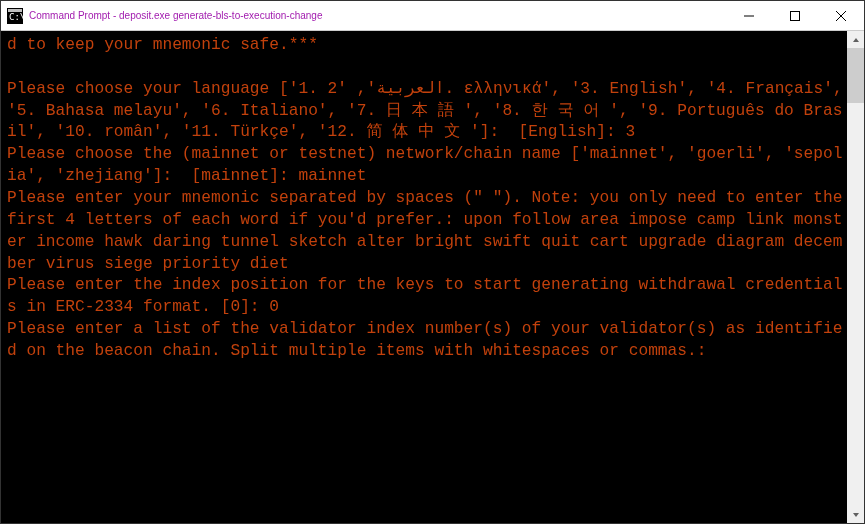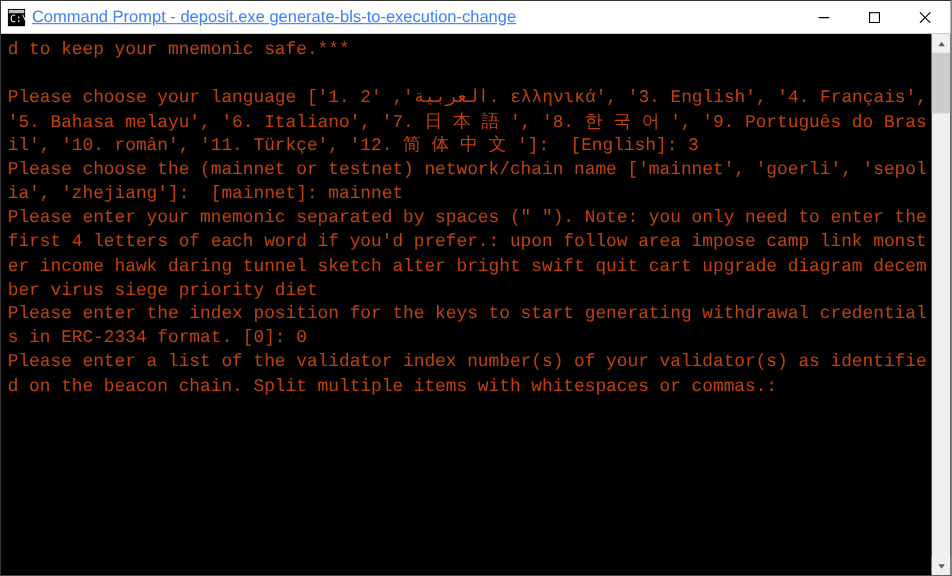--- a/index.html
+++ b/index.html
@@ -36,26 +36,25 @@
       margin-right: 6px;
       display: flex;
       align-items: center;
       justify-content: center;
     }
     .titlebar-icon svg {
       width: 16px;
       height: 16px;
     }
     .titlebar-text {
-      font-size: 15px;
-      color: #3b82f6;
+      font-size: 10px;
+      color: #a21caf;
       flex: 1;
       white-space: nowrap;
       overflow: hidden;
-      text-decoration: underline;
     }
     .window-controls {
       display: flex;
       height: 100%;
     }
     .window-btn {
       width: 46px;
       height: 100%;
       display: flex;
       align-items: center;

